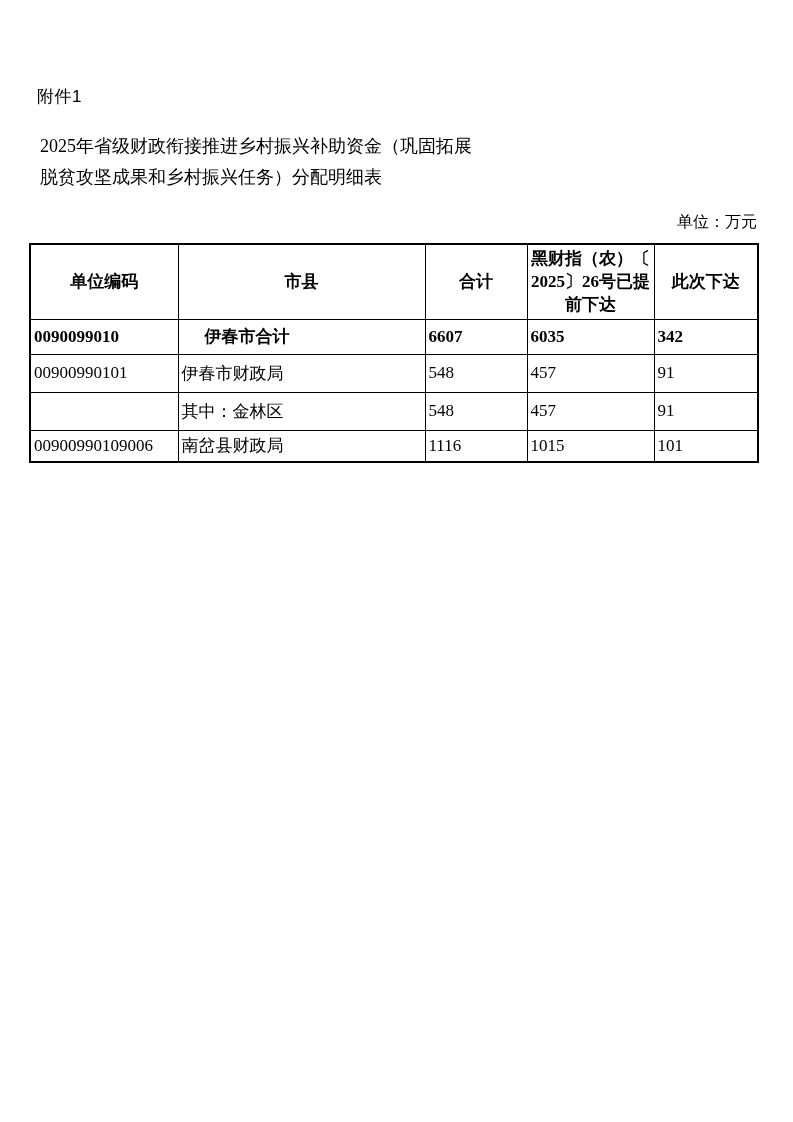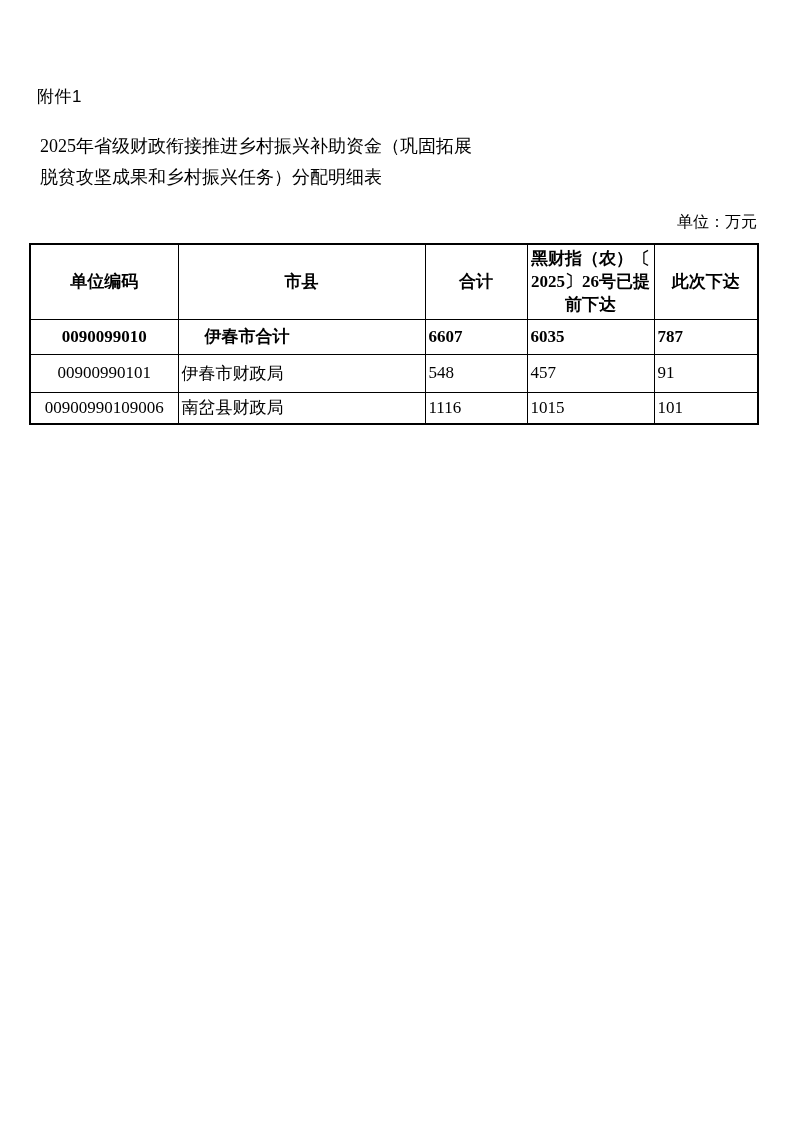--- a/index.html
+++ b/index.html
@@ -58,21 +58,21 @@
   tr.hdr { height: 75px; }
   tr.hdr th {
     font-weight: 700;
     text-align: center;
     line-height: 23px;
   }
   th.multiline { white-space: pre-line; }
   tr.row { height: 38px; }
   tr.row-summary { height: 35px; }
   tr.row-last { height: 32px; }
-  td.cell-code { text-align: center; padding-left: 7px; }
+  td.cell-code { text-align: left; padding-left: 7px; }
   td.cell-region { text-align: left; }
   td.cell-num { }
   tr.row-summary td { font-weight: 700; }
   tr.row-summary td.cell-region { text-align: left; padding-left: 26px; }
   .page-footer {
     position: absolute;
     left: 0;
     right: 16px;
     top: 1046px;
     text-align: center;
@@ -110,25 +110,32 @@
 前下达</th>
         <th>此次下达</th>
       </tr>
     </thead>
     <tbody>
       <tr class="row-summary">
         <td class="cell-code">0090099010</td>
         <td class="cell-region">伊春市合计</td>
         <td class="cell-num">6607</td>
         <td class="cell-num">6035</td>
-        <td class="cell-num">787</td>
+        <td class="cell-num">342</td>
       </tr>
       <tr class="row">
         <td class="cell-code">00900990101</td>
         <td class="cell-region">伊春市财政局</td>
+        <td class="cell-num">548</td>
+        <td class="cell-num">457</td>
+        <td class="cell-num">91</td>
+      </tr>
+      <tr class="row">
+        <td class="cell-code"></td>
+        <td class="cell-region">其中：金林区</td>
         <td class="cell-num">548</td>
         <td class="cell-num">457</td>
         <td class="cell-num">91</td>
       </tr>
       <tr class="row row-last">
         <td class="cell-code">00900990109006</td>
         <td class="cell-region">南岔县财政局</td>
         <td class="cell-num">1116</td>
         <td class="cell-num">1015</td>
         <td class="cell-num">101</td>

